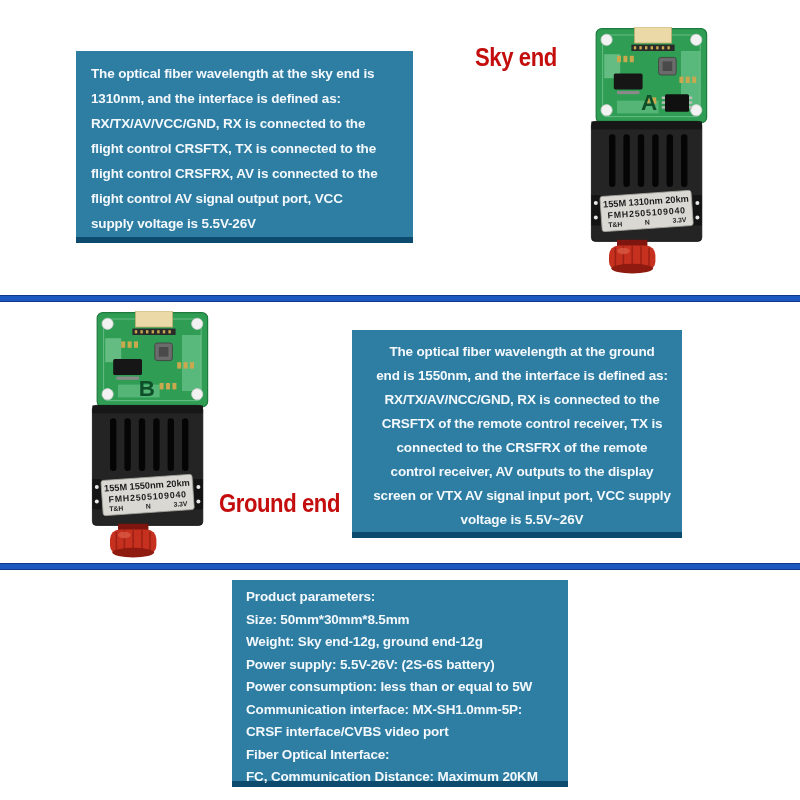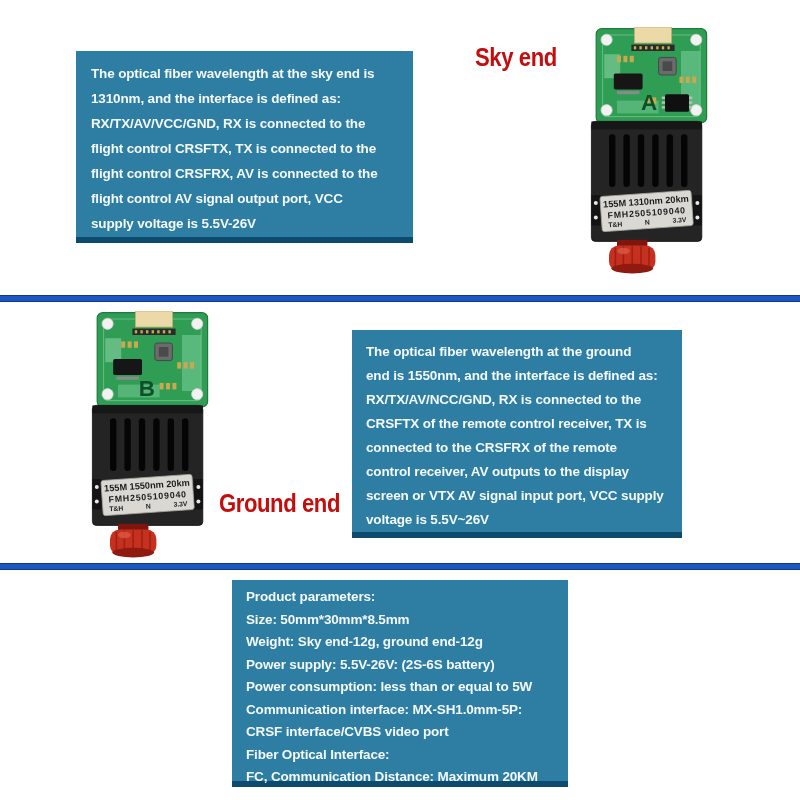--- a/index.html
+++ b/index.html
@@ -7,21 +7,21 @@
     position:relative;width:800px;height:800px;background:#ffffff;overflow:hidden;
     font-family:"Liberation Sans",sans-serif;
   }
   .panel{
     position:absolute;box-sizing:border-box;
     background:#2e7da3;color:#f3f9fc;
     font-weight:bold;white-space:pre;letter-spacing:-0.15px;
     border-bottom:6px solid #0c4a6e;
   }
   #panel-sky{left:76px;top:51px;width:337px;height:192px;font-size:13.5px;line-height:25px;padding:10px 4px 0 15px;}
-  #panel-ground{left:352px;top:330px;width:330px;height:208px;font-size:13.5px;line-height:24px;padding:10px 4px 0 14px;}
+  #panel-ground{left:352px;top:330px;width:330px;height:208px;font-size:13.5px;line-height:24px;padding:10px 4px 0 14px;text-align:center;}
   #panel-params{left:232px;top:580px;width:336px;height:207px;font-size:13.5px;line-height:22.5px;padding:6px 4px 0 14px;}
   .red-label{
     position:absolute;color:#c40d0d;font-weight:bold;font-size:26px;
     letter-spacing:-0.5px;transform:scaleX(0.85);transform-origin:left top;white-space:pre;
   }
   #sky-label{left:475px;top:42px;}
   #ground-label{left:219px;top:488px;}
   .divider{
     position:absolute;left:0;width:800px;height:7px;background:#1c57c0;
     border-top:1px solid #10398c;border-bottom:1px solid #10398c;box-sizing:border-box;

